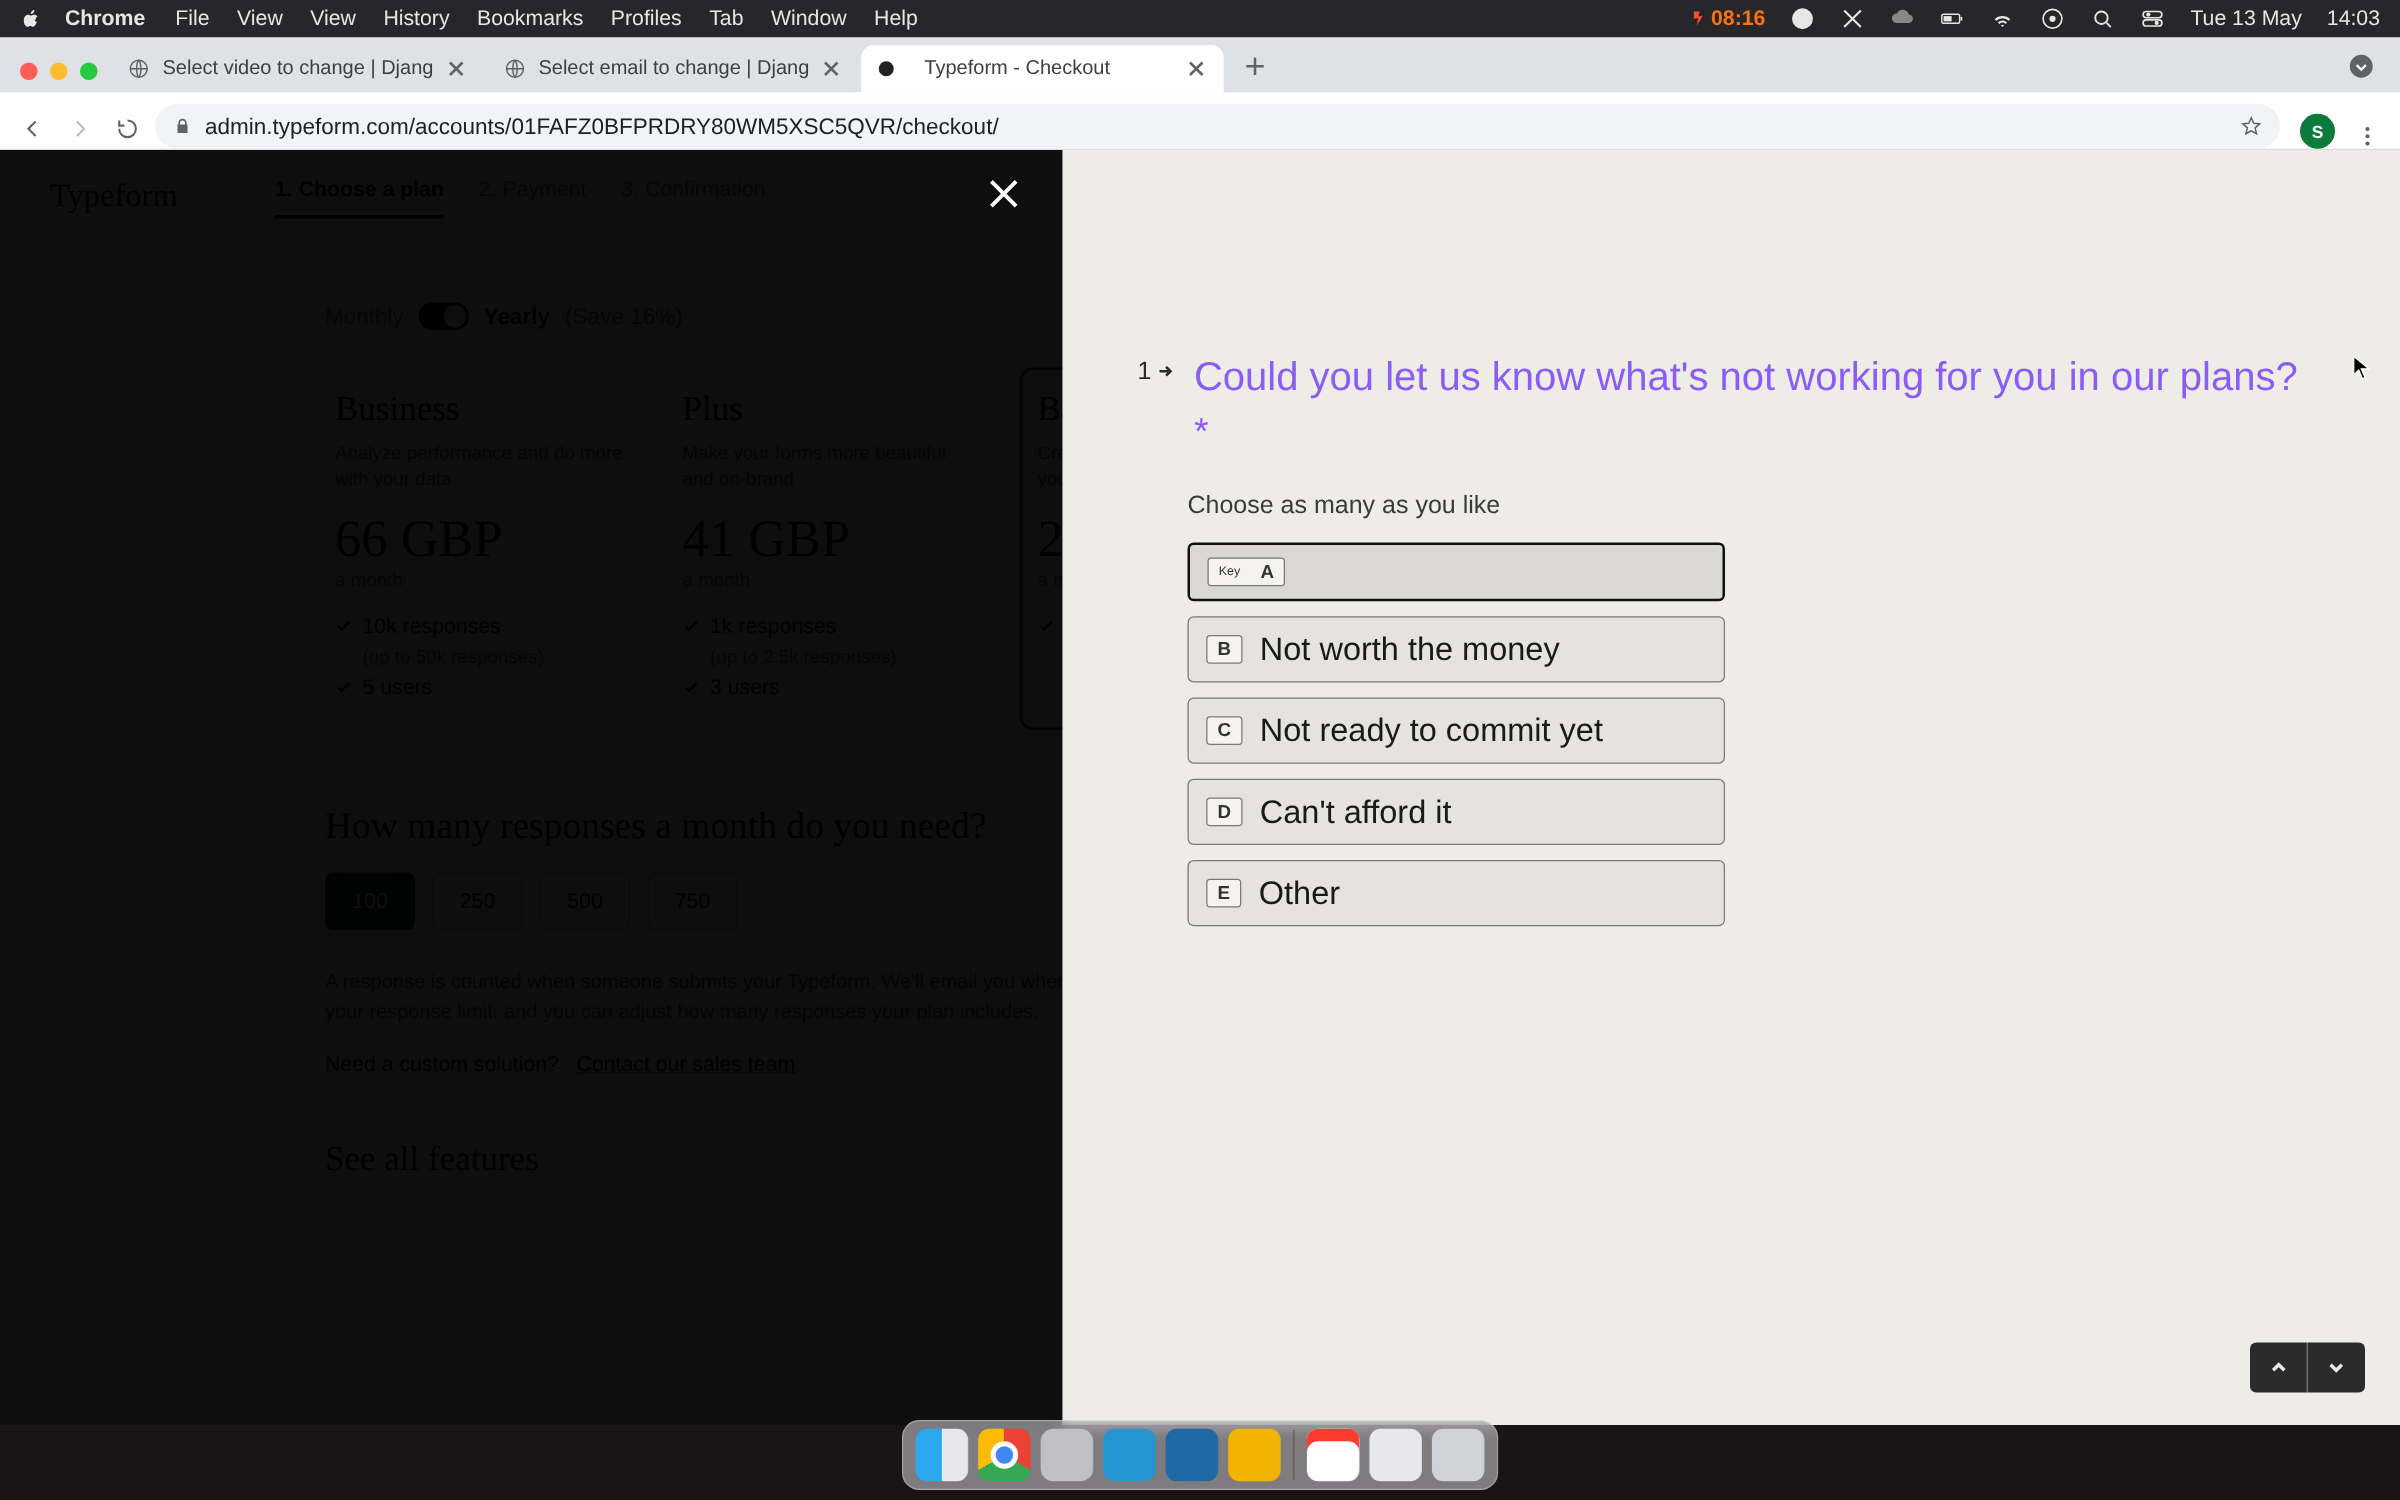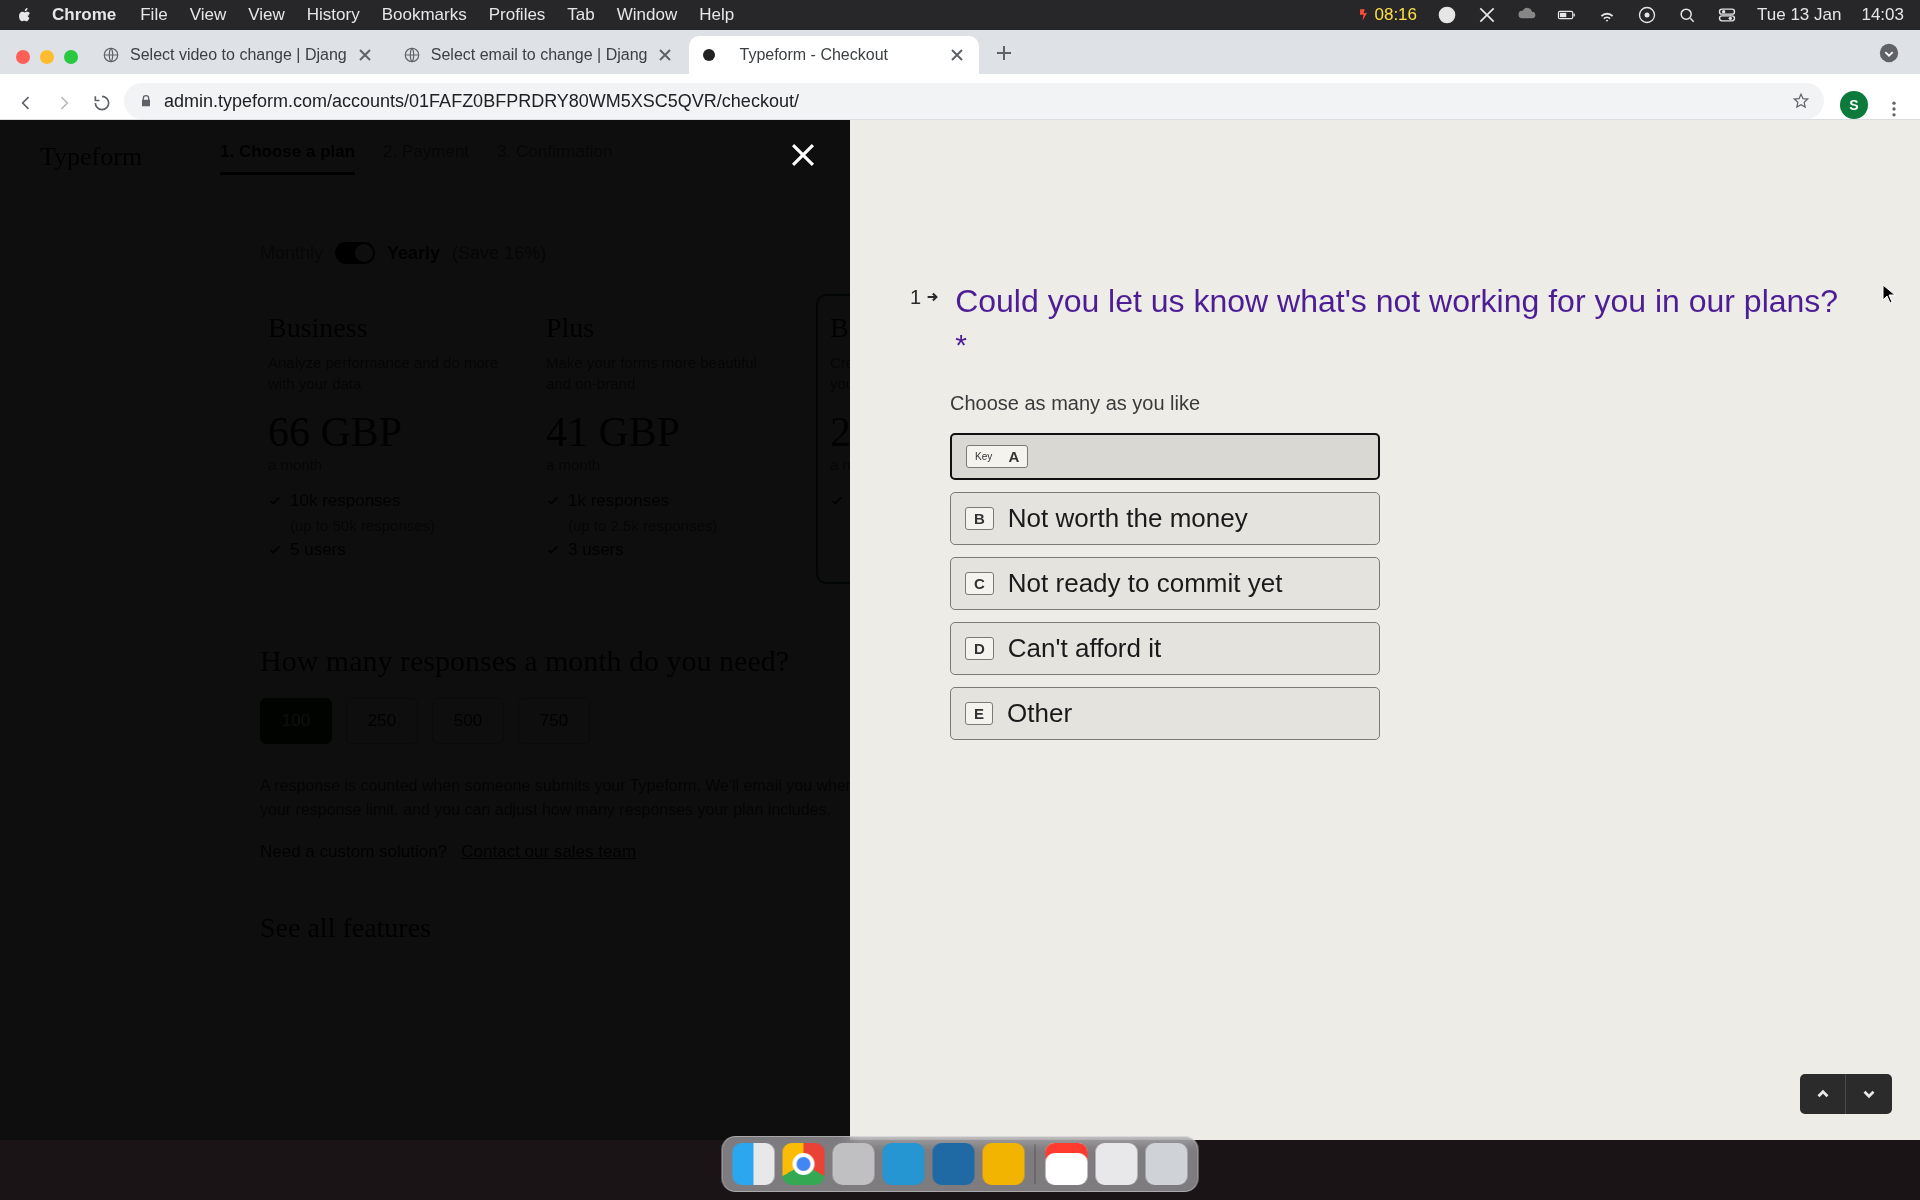--- a/index.html
+++ b/index.html
@@ -4,21 +4,21 @@
 <style>
   * { margin: 0; padding: 0; box-sizing: border-box; }
   html, body { width: 1920px; height: 1200px; overflow: hidden; font-family: -apple-system, BlinkMacSystemFont, "Segoe UI", Helvetica, Arial, sans-serif; background: #1a1416; }
 
   
   .menubar { position: absolute; top: 0; left: 0; right: 0; height: 30px; background: rgba(40,40,42,0.95); display: flex; align-items: center; padding: 0 16px; color: #e6e6e6; font-size: 17px; }
   .menubar .apple { width: 18px; height: 18px; fill: #e6e6e6; margin-right: 18px; }
   .menubar .appname { font-weight: 700; margin-right: 24px; }
   .menubar .mitem { margin-right: 22px; }
   .menubar .right { margin-left: auto; display: flex; align-items: center; gap: 20px; }
-  .menubar .batt { display: flex; align-items: center; gap: 4px; color: #fde047; font-weight: 400; }
+  .menubar .batt { display: flex; align-items: center; gap: 4px; color: #f97316; font-weight: 700; }
   .menubar .batt svg { fill: #ff4d3d; }
   .menubar .date { white-space: nowrap; }
   .menubar svg.ico { width: 20px; height: 20px; fill: #e6e6e6; }
 
   
   .chrome { position: absolute; top: 30px; left: 0; right: 0; bottom: 60px; background: #fff; }
   .tabstrip { height: 44px; background: #dee1e6; display: flex; align-items: flex-end; padding: 0 10px; }
   .traffic { display: flex; gap: 10px; align-items: center; padding: 0 10px 10px 6px; }
   .dot { width: 14px; height: 14px; border-radius: 50%; }
   .dot.red { background: #ff5f57; } .dot.yellow { background: #febc2e; } .dot.green { background: #28c840; }
@@ -79,21 +79,21 @@
   
   .overlay-split { position: absolute; inset: 0; display: flex; }
   .overlay-left { width: 850px; position: relative; }
   .overlay-left .close { position: absolute; top: 18px; right: 30px; width: 34px; height: 34px; }
   .overlay-left .close svg { width: 34px; height: 34px; stroke: #fff; stroke-width: 2.2; }
   .overlay-right { flex: 1; background: #edece7; position: relative; padding: 160px 72px 40px 60px; }
 
   .question-row { display: flex; gap: 16px; }
   .qn-num { font-size: 20px; color: #2a2a2a; display: flex; align-items: flex-start; gap: 4px; padding-top: 6px; white-space: nowrap; }
   .qn-num svg { width: 14px; height: 14px; stroke: #2a2a2a; stroke-width: 2.4; fill: none; margin-top: 4px; }
-  .qn-text { font-size: 32px; line-height: 1.35; color: #4c1d95; }
+  .qn-text { font-size: 32px; line-height: 1.35; color: #8b5cf6; }
   .qn-text .req { font-size: 30px; }
   .qn-hint { margin: 26px 0 18px 40px; font-size: 20px; color: #3a3a3a; }
   .choices { margin-left: 40px; width: 430px; display: flex; flex-direction: column; gap: 12px; }
   .choice { border: 1px solid #7a7a76; background: #e4e3de; border-radius: 5px; padding: 10px 14px; display: flex; align-items: center; gap: 14px; cursor: pointer; position: relative; }
   .choice.sel { border: 2px solid #111; background: #d9d8d2; }
   .keybox { border: 1px solid #7a7a76; background: #f4f3ee; border-radius: 3px; font-size: 15px; font-weight: 600; color: #333; padding: 2px 8px; min-width: 26px; text-align: center; }
   .choice .label { font-size: 26px; color: #1a1a1a; }
   .choice.sel .keybox { display: flex; gap: 6px; align-items: center; }
   .choice.sel .keybox .kw { font-weight: 400; font-size: 10px; }
 
@@ -172,21 +172,21 @@
     <svg class="ico" viewBox="0 0 24 24">
         <circle cx="11" cy="11" r="6" fill="none" stroke="#e6e6e6" stroke-width="1.8"></circle>
         <path d="M20 20l-4-4" stroke="#e6e6e6" stroke-width="1.8"></path>
       </svg>
     <svg class="ico" viewBox="0 0 24 24">
         <rect x="3" y="5" width="18" height="6" rx="3" fill="none" stroke="#e6e6e6" stroke-width="1.6"></rect>
         <rect x="3" y="13" width="18" height="6" rx="3" fill="none" stroke="#e6e6e6" stroke-width="1.6"></rect>
         <circle cx="8" cy="8" r="2"></circle>
         <circle cx="16" cy="16" r="2"></circle>
       </svg>
-    <span class="date">Tue 13 Jan</span>
+    <span class="date">Tue 13 May</span>
     <span>14:03</span>
   </div>
 </div>
 
 <div class="chrome">
   <div class="tabstrip">
     <div class="traffic">
       <div class="dot red"></div>
       <div class="dot yellow"></div>
       <div class="dot green"></div>

